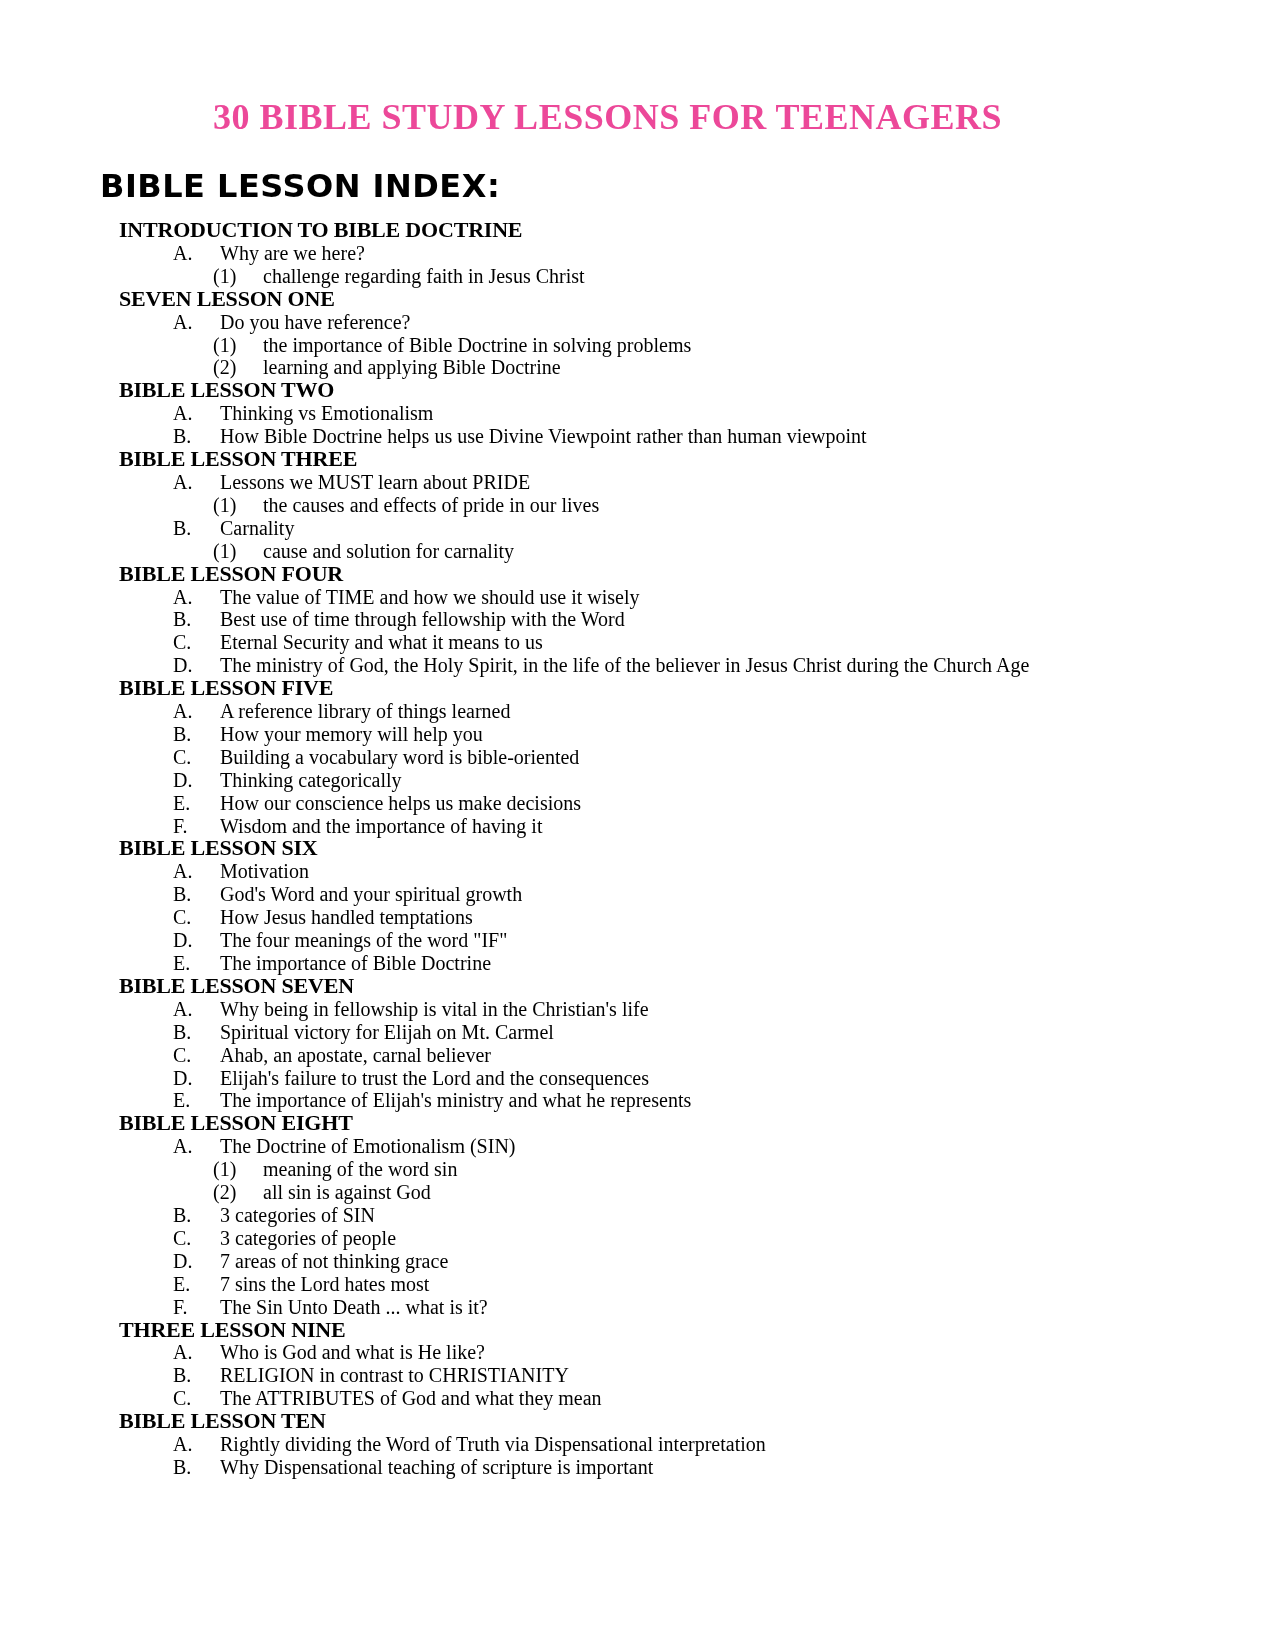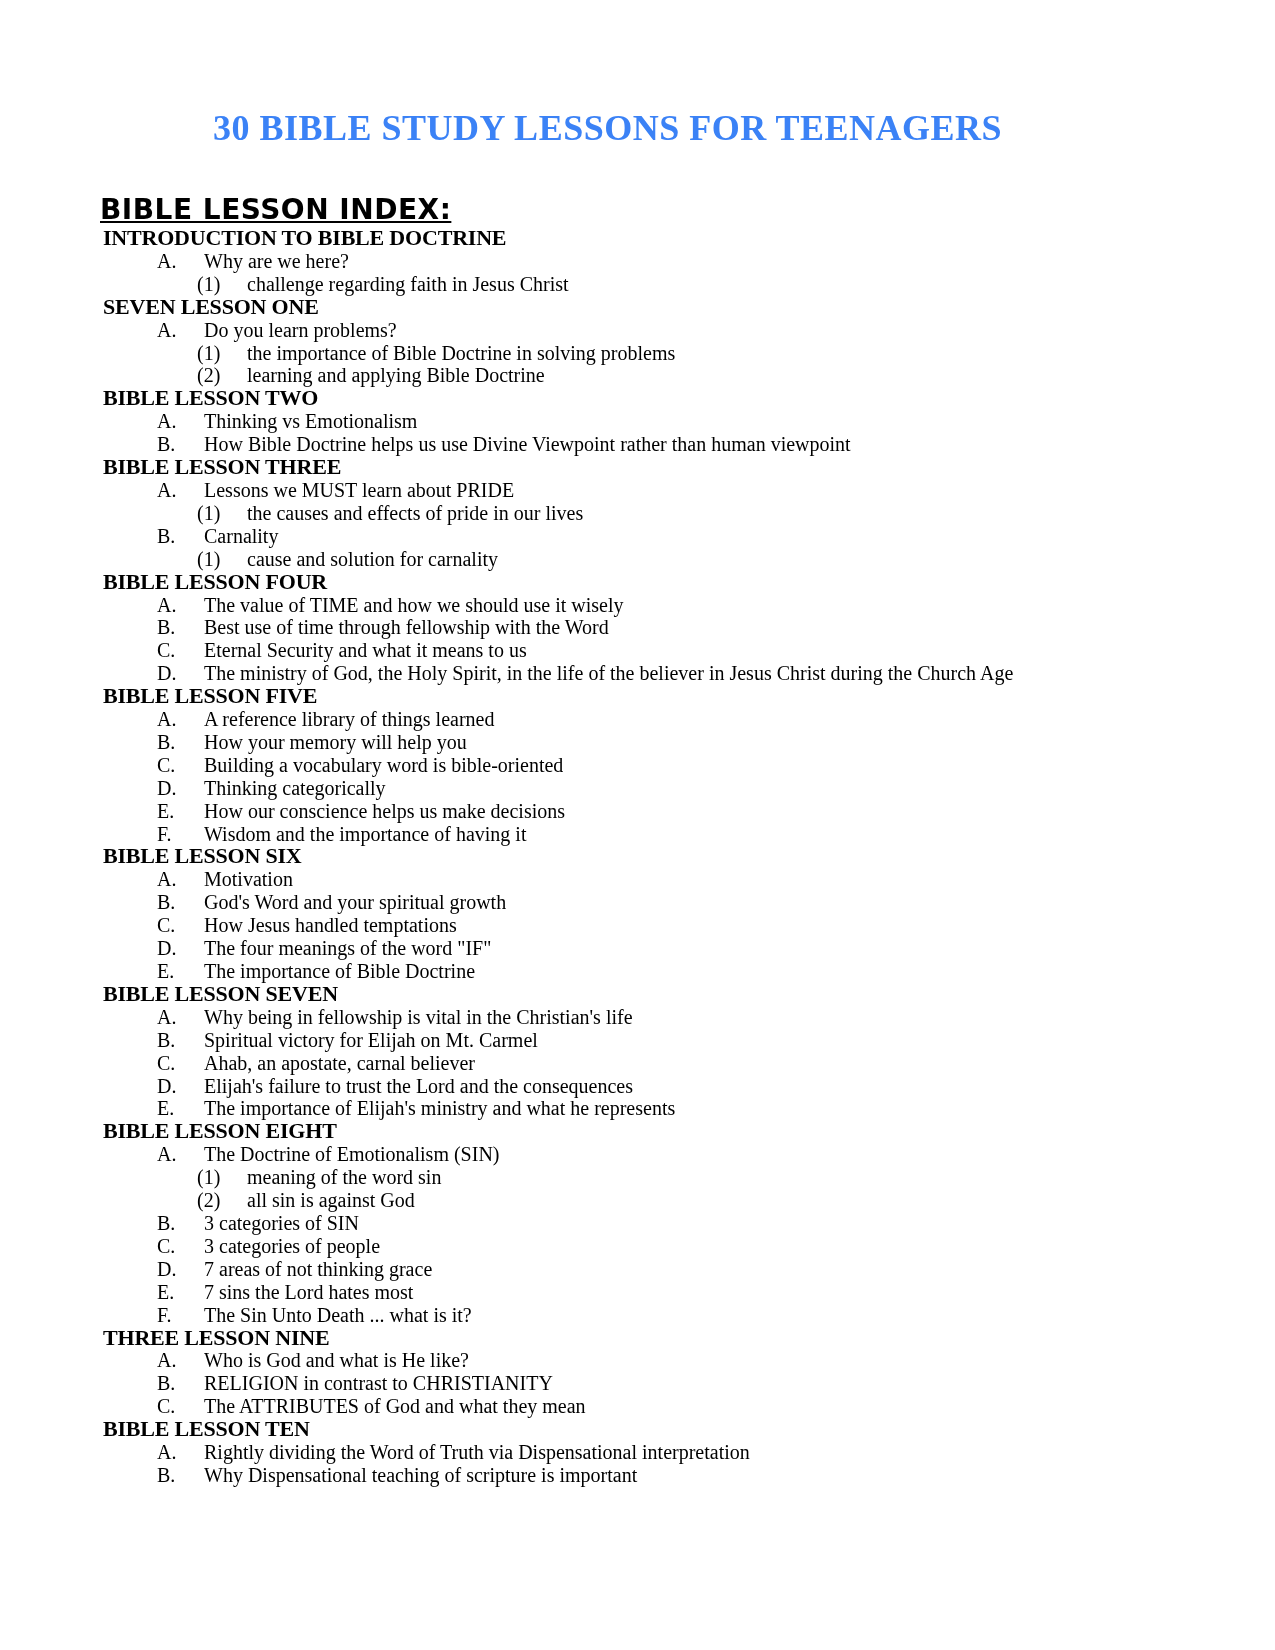--- a/index.html
+++ b/index.html
@@ -19,30 +19,29 @@
     margin: 0;
     padding-right: 90px;
     text-align: center;
     font-family: "Liberation Serif", serif;
     font-weight: bold;
     font-size: 36px;
     line-height: 42px;
     letter-spacing: 0.5px;
   }
   .index-heading {
-    margin: 44px 0 0 0;
+    margin: 31px 0 0 0;
     font-family: "DejaVu Sans", "Liberation Sans", sans-serif;
     font-weight: bold;
-    font-size: 28px;
+    font-size: 32px;
     line-height: 34px;
     letter-spacing: 0.5px;
     color: #000000;
-    text-decoration: underline;
-  }
-  .sections { margin: 0; }
+  }
+  .sections { margin: 16px; }
   .section-title {
     margin: 0;
     padding-left: 3px;
     font-family: "Liberation Serif", serif;
     font-weight: bold;
     font-size: 22px;
     line-height: 22.9px;
     letter-spacing: -0.2px;
     white-space: nowrap;
   }
@@ -56,21 +55,21 @@
   .item.l1 { padding-left: 57px; }
   .item.l1 .marker { width: 47px; }
   .item.l2 { padding-left: 97px; }
   .item.l2 .marker { width: 50px; }
   .item .text { flex: 0 0 auto; }
 </style>
 </head>
 <body>
 
 <div class="page">
-  <h1 class="doc-title" style="color: #3b82f6; margin-top: 11px;">30 BIBLE STUDY LESSONS FOR TEENAGERS</h1>
+  <h1 class="doc-title" style="color: #ec4899;">30 BIBLE STUDY LESSONS FOR TEENAGERS</h1>
   <h2 class="index-heading">BIBLE LESSON INDEX:</h2>
   <div class="sections" id="sections">
   <section>
     <h3 class="section-title">INTRODUCTION TO BIBLE DOCTRINE</h3>
     <div class="items">
   <div class="item l1">
     <span class="marker">A.</span>
     <span class="text">Why are we here?</span>
   </div>
 
@@ -79,21 +78,21 @@
     <span class="text">challenge regarding faith in Jesus Christ</span>
   </div>
 </div>
   </section>
 
   <section>
     <h3 class="section-title">SEVEN LESSON ONE</h3>
     <div class="items">
   <div class="item l1">
     <span class="marker">A.</span>
-    <span class="text">Do you learn problems?</span>
+    <span class="text">Do you have reference?</span>
   </div>
 
   <div class="item l2">
     <span class="marker">(1)</span>
     <span class="text">the importance of Bible Doctrine in solving problems</span>
   </div>
 
   <div class="item l2">
     <span class="marker">(2)</span>
     <span class="text">learning and applying Bible Doctrine</span>

